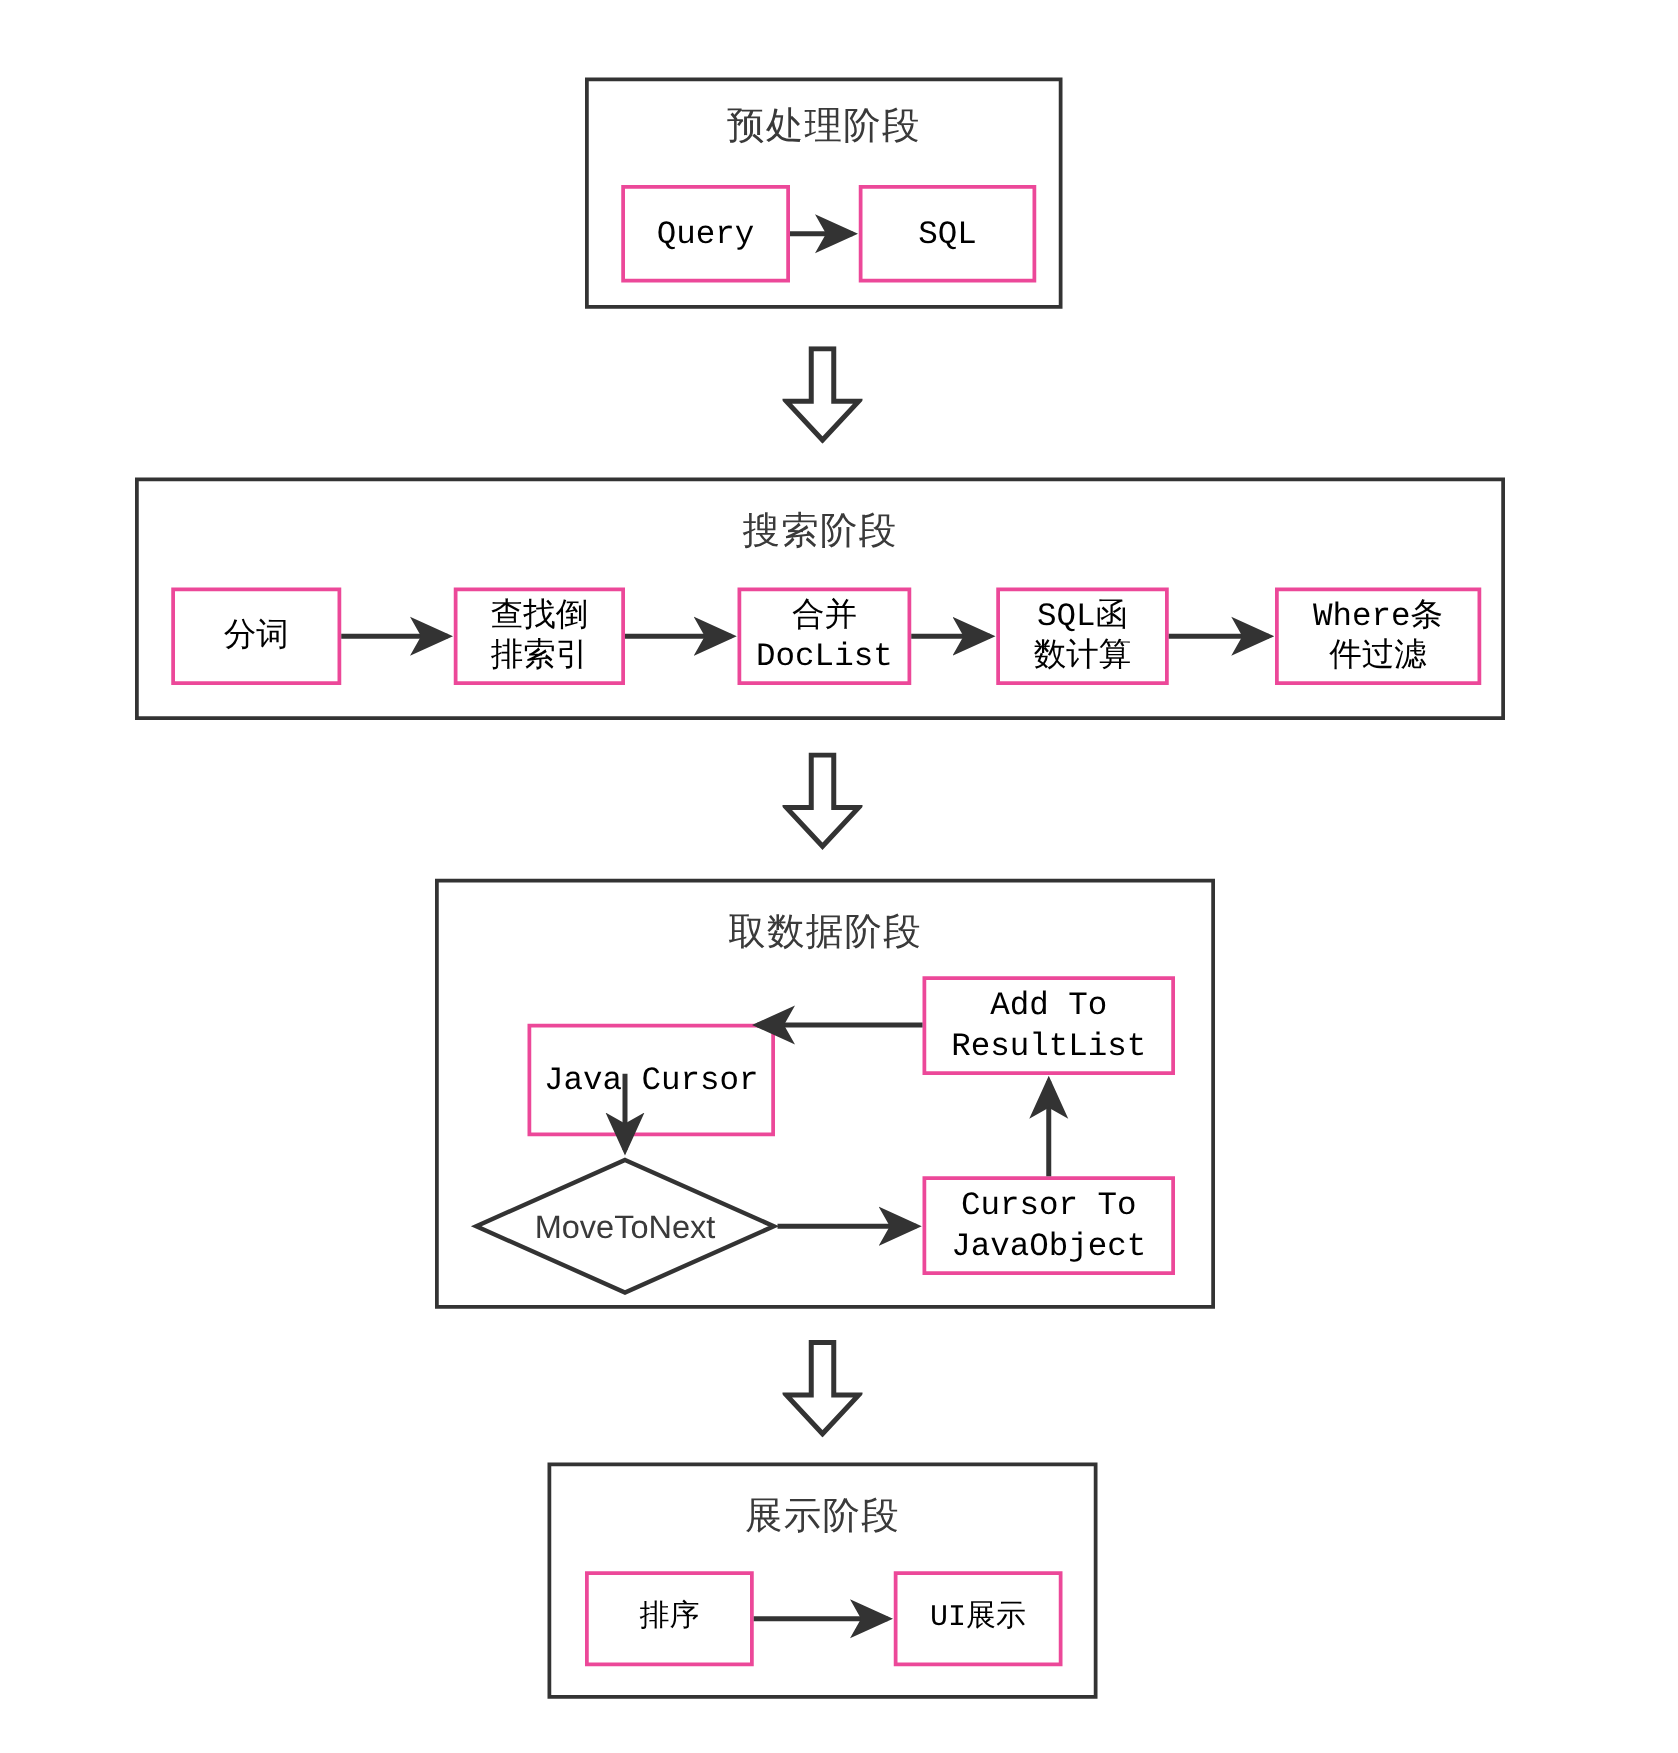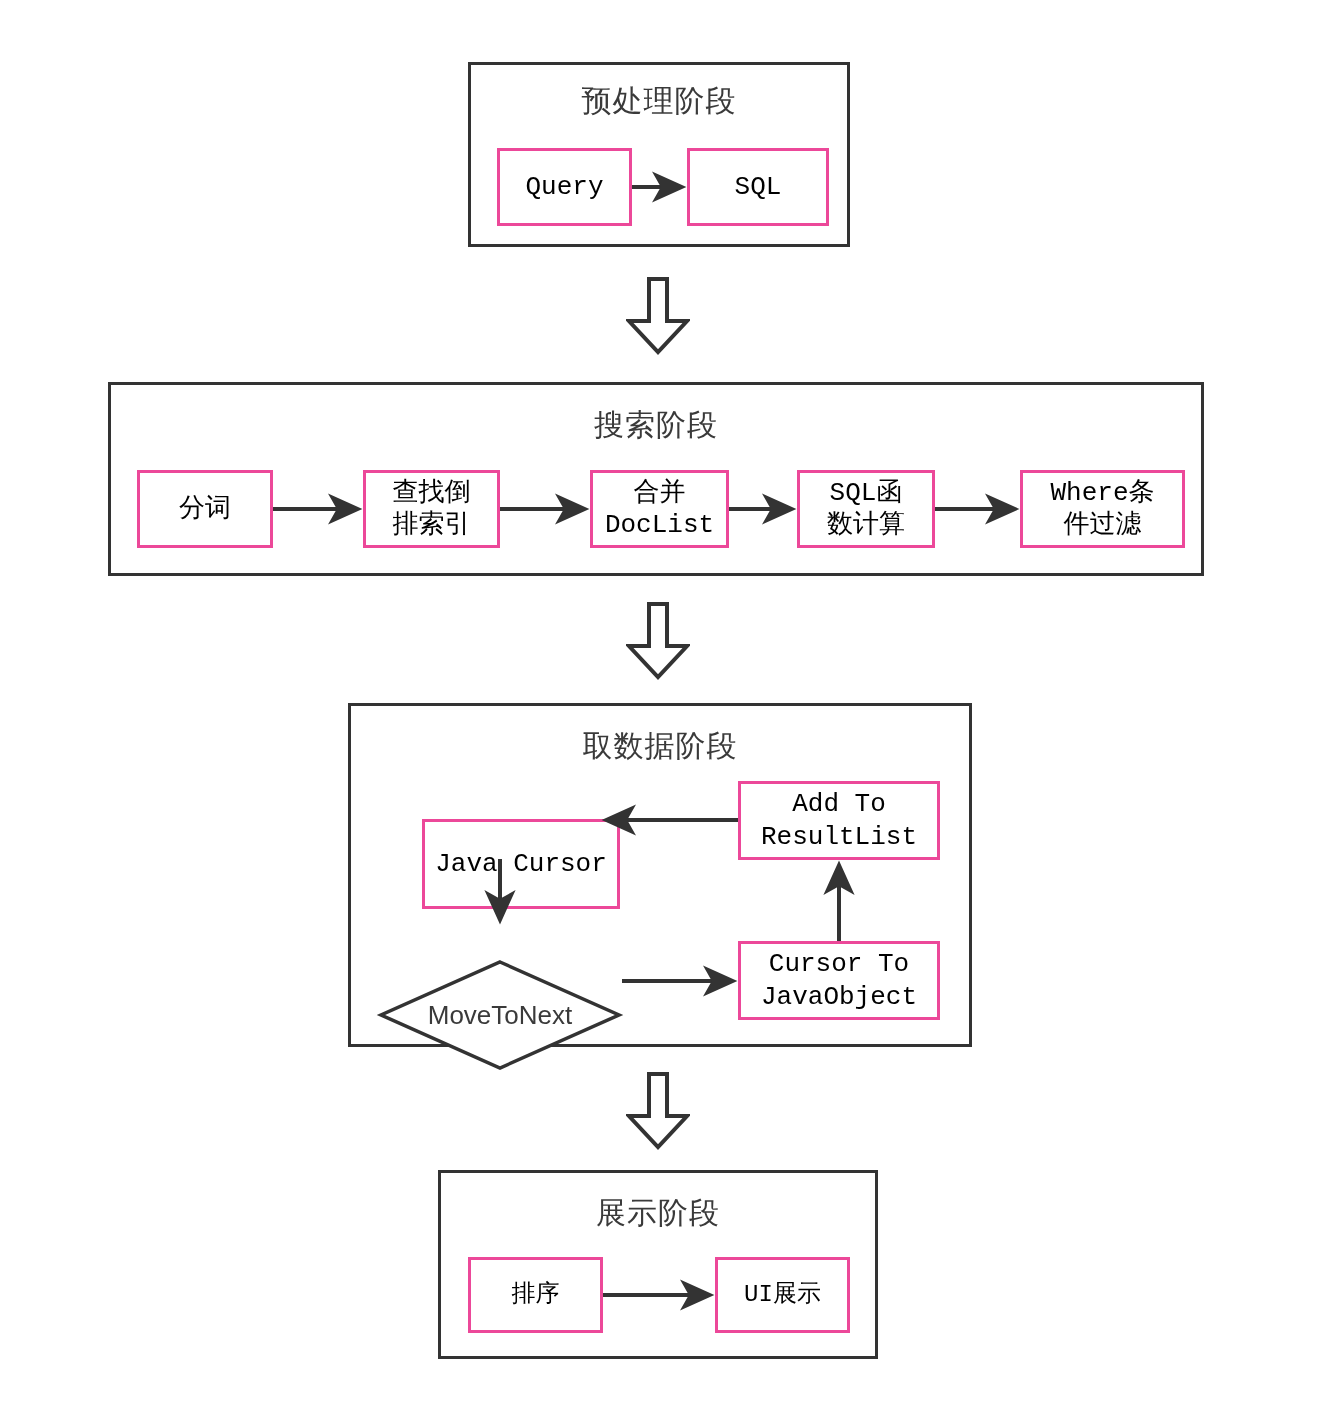--- a/index.html
+++ b/index.html
@@ -110,21 +110,21 @@
 
   <div class="stage" style="left:348px; top:703px; width:624px; height:344px;">
     <div class="stage-title" style="top:22px;">取数据阶段</div>
   </div>
   <div class="node" style="left:422px; top:783px; width:198px; height:90px;margin-top:36px;">Java Cursor</div>
   <div class="node" style="left:738px; top:941px; width:202px; height:79px;">Cursor To
 JavaObject</div>
   <div class="node" style="left:738px; top:781px; width:202px; height:79px;">Add To
 ResultList</div>
 
-  <div class="diamond-wrap" style="left:378px; top:959px; width:244px; height:112px;">
+  <div class="diamond-wrap" style="left:378px; top:925px; width:244px; height:112px;">
     <svg width="244" height="112" viewBox="0 0 244 112">
       <polygon points="122,3 241,56 122,109 3,56" fill="#ffffff" stroke="#333333" stroke-width="3.5"></polygon>
     </svg>
     <div class="diamond-label">MoveToNext</div>
   </div>
 
   <div class="stage" style="left:438px; top:1170px; width:440px; height:189px;">
     <div class="stage-title" style="top:22px;">展示阶段</div>
   </div>
   <div class="node small" style="left:468px; top:1257px; width:135px; height:76px;">排序</div>

